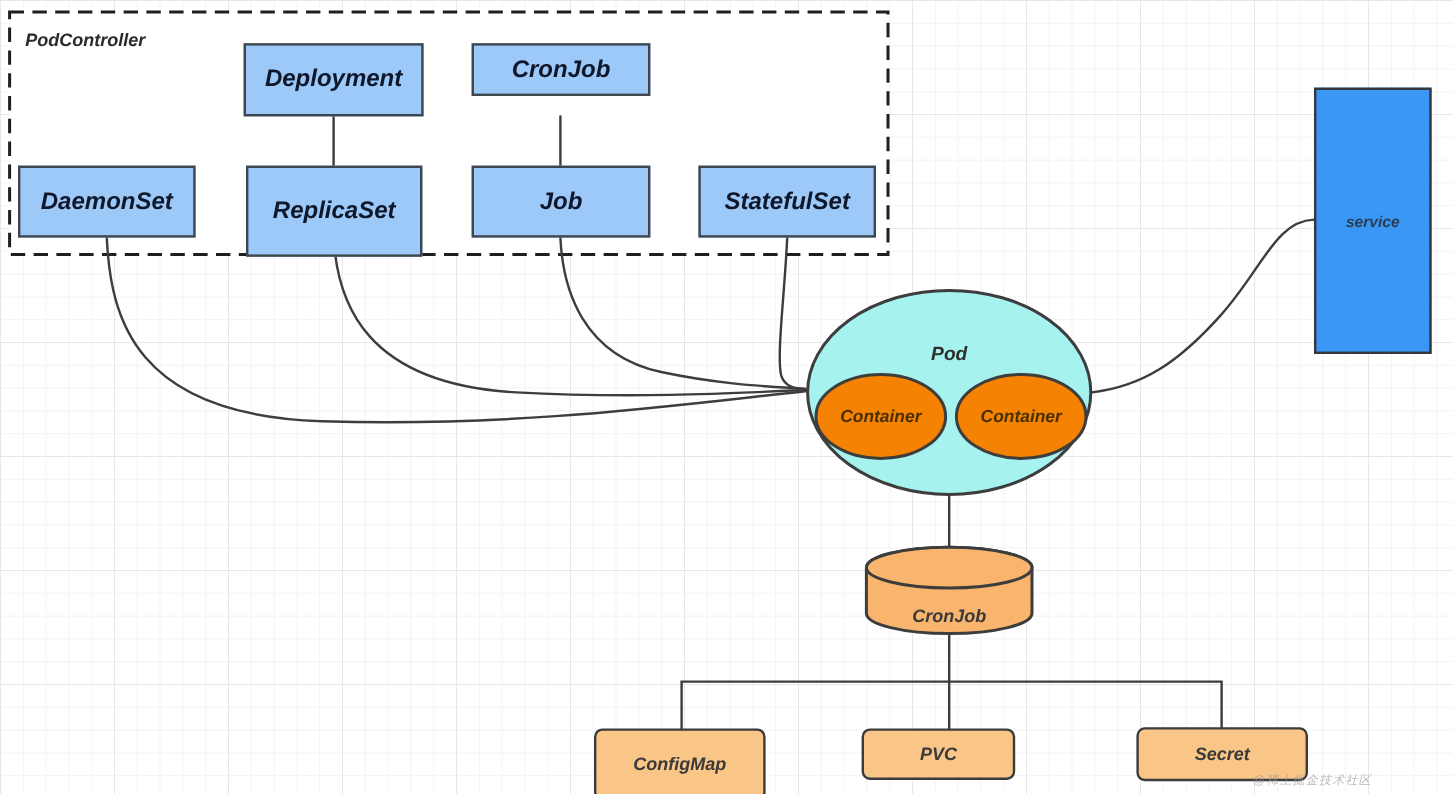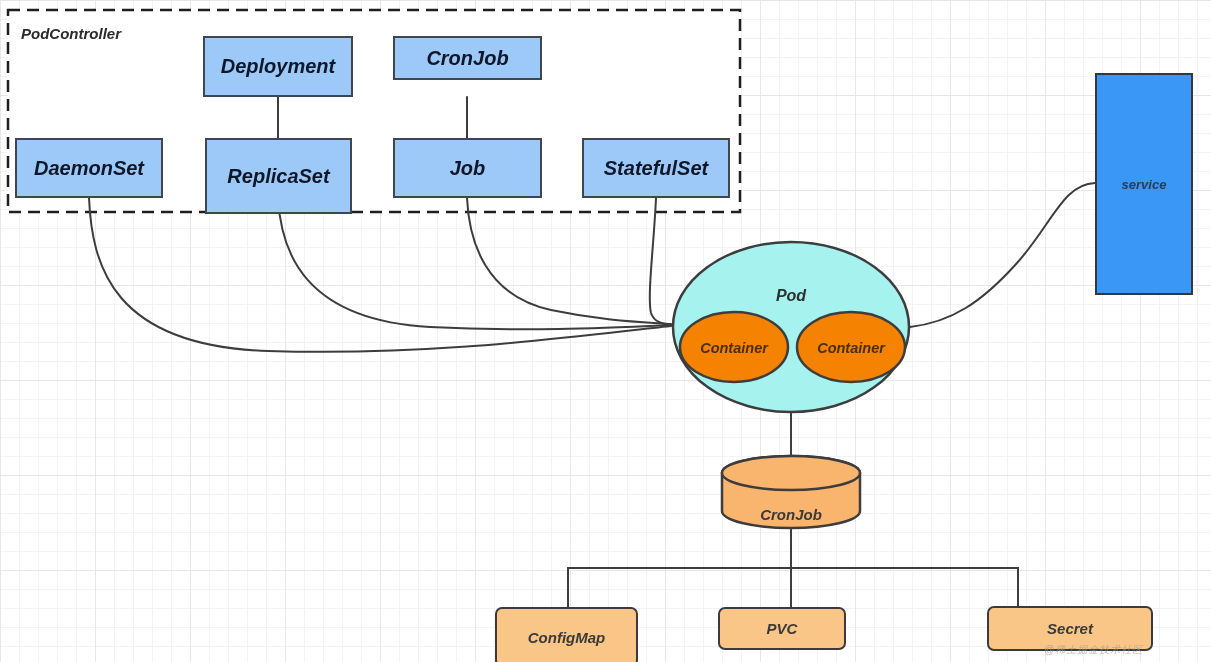--- a/index.html
+++ b/index.html
@@ -93,17 +93,17 @@
 
   <div class="service" style="left:1095px;top:73px;width:98px;height:222px;">service</div>
 
   <div class="shape-label" style="left:791px;top:272px;font-size:16px;margin-top:24px;">Pod</div>
   <div class="shape-label" style="left:734px;top:348px;font-size:14.5px;color:#4a3000;">Container</div>
   <div class="shape-label" style="left:851px;top:348px;font-size:14.5px;color:#4a3000;">Container</div>
   <div class="shape-label" style="left:791px;top:514px;font-size:15px;color:#3a3a3a;">CronJob</div>
 
   <div class="store" style="left:495px;top:607px;width:143px;height:60px;">ConfigMap</div>
   <div class="store" style="left:718px;top:607px;width:128px;height:43px;">PVC</div>
-  <div class="store" style="left:987px;top:606px;width:166px;height:45px;text-align:center;">Secret</div>
+  <div class="store" style="left:947px;top:606px;width:143px;height:45px;text-align:center;">Secret</div>
 
   <div class="watermark">@稀土掘金技术社区</div>
 
 </div>
 
 </body></html>

